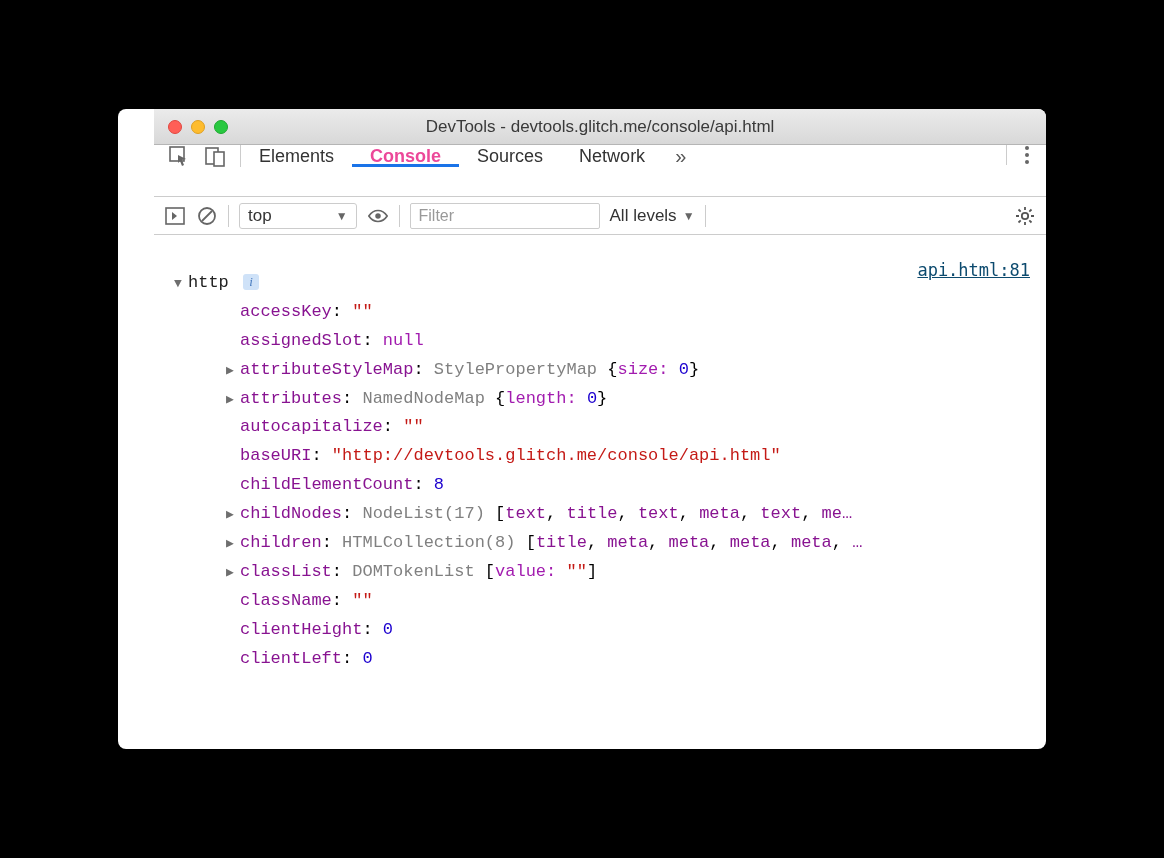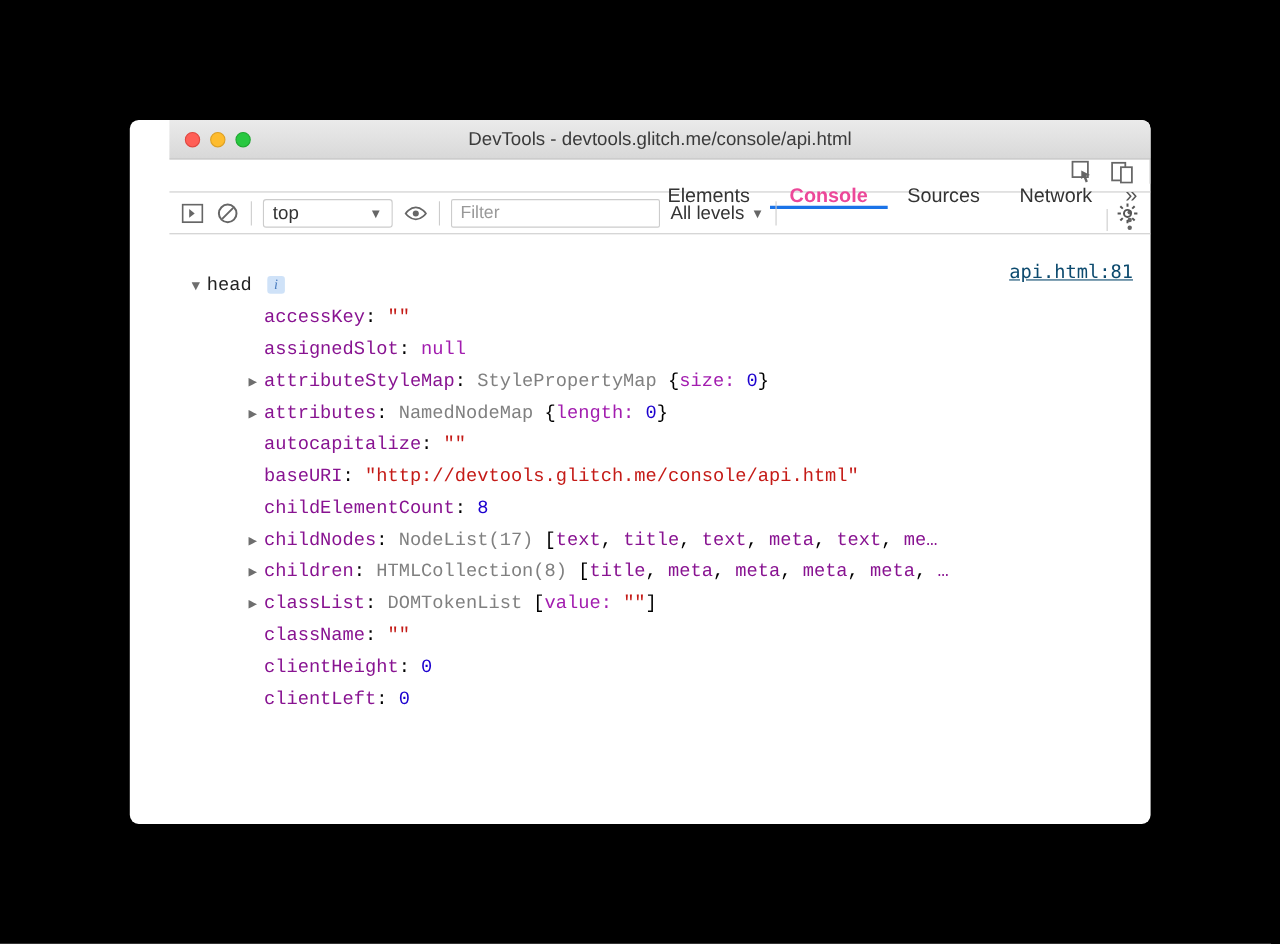--- a/index.html
+++ b/index.html
@@ -42,27 +42,26 @@
 .tl.green { background: #28c840; border: 0.5px solid #1ea830; }
 .title-text {
   position: absolute;
   left: 0; right: 0;
   text-align: center;
   font-size: 17px;
   color: #3a3a3a;
   pointer-events: none;
 }
 .tabbar {
-  height: 30px;
+  height: 52px;
   border-bottom: 1px solid #ccc;
   display: flex;
-  align-items: flex-end;
+  align-items: flex-start;
   font-size: 18px;
   color: #333;
-  flex-direction: column;
 }
 .tabbar .left-icons {
   display: flex;
   align-items: center;
   gap: 14px;
   padding: 0 14px;
   border-right: 1px solid #ccc;
 }
 .iconbtn {
   width: 22px; height: 22px;
@@ -301,21 +300,21 @@
           </g>
         </svg>
     </div>
   </div>
 
   <div class="console-body">
     <a class="source-link">api.html:81</a>
 
     <div class="obj-root">
       <div class="row indent0">
-        <span class="tri open"></span><span class="headname">head</span>
+        <span class="tri open"></span><span class="headname">http</span>
         <span class="info-badge">i</span>
       </div>
       <div id="props-container">
           <div class="row indent1"><span class="tri none"></span><span class="propname">accessKey</span>: <span class="strval">""</span></div>
           <div class="row indent1"><span class="tri none"></span><span class="propname">assignedSlot</span>: <span class="nullish">null</span></div>
           <div class="row indent1"><span class="tri closed"></span><span class="propname">attributeStyleMap</span>: <span class="classname">StylePropertyMap </span><span>{</span><span class="nullish">size: </span><span class="numval">0</span><span>}</span></div>
           <div class="row indent1"><span class="tri closed"></span><span class="propname">attributes</span>: <span class="classname">NamedNodeMap </span><span>{</span><span class="nullish">length: </span><span class="numval">0</span><span>}</span></div>
           <div class="row indent1"><span class="tri none"></span><span class="propname">autocapitalize</span>: <span class="strval">""</span></div>
           <div class="row indent1"><span class="tri none"></span><span class="propname">baseURI</span>: <span class="strval">"http://devtools.glitch.me/console/api.html"</span></div>
           <div class="row indent1"><span class="tri none"></span><span class="propname">childElementCount</span>: <span class="numval">8</span></div>

